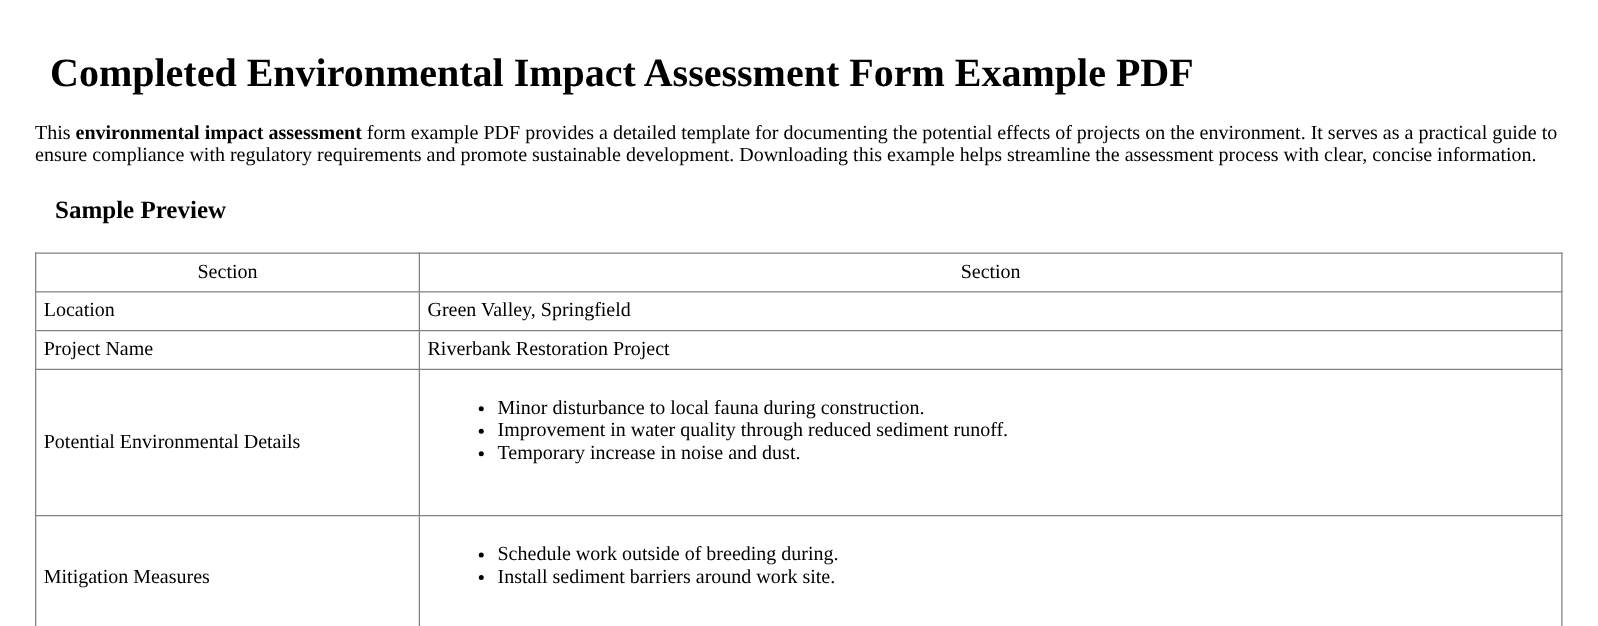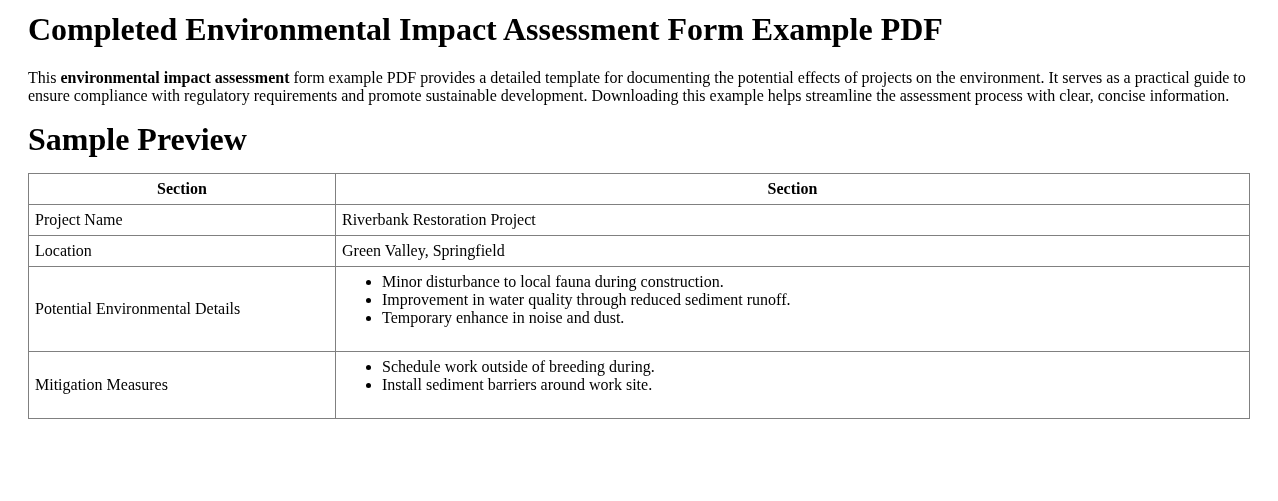--- a/index.html
+++ b/index.html
@@ -14,59 +14,59 @@
       font-family: "Liberation Serif", "DejaVu Serif", serif;
       font-size: 16px;
       color: #000;
     }
     .page {
       padding: 0 28px;
     }
     h1 {
       font-size: 32px;
       font-weight: bold;
-      margin: 0;
-      padding-top: 11px;
+      margin: 12px;
+      padding-top: 28px;
       line-height: 37px;
     }
     p.intro {
       margin: 0;
       margin-top: 21px;
       line-height: 18px;
       font-size: 16px;
     }
     h2 {
-      font-size: 32px;
+      font-size: 20px;
       font-weight: bold;
-      margin: 0;
+      margin: 16px;
       margin-top: 20px;
       line-height: 28px;
     }
     table {
       border-collapse: collapse;
       width: 1222px;
       margin-top: 20px;
     }
     th, td {
       border: 1px solid #808080;
       padding: 6px 6px;
       text-align: left;
       vertical-align: middle;
       line-height: 18px;
       font-size: 16px;
     }
     th {
       text-align: center;
-      font-weight: bold;
+      font-weight: normal;
     }
     th.col-section, td.col-section {
       width: 294px;
     }
     td ul {
-      margin: 0;
+      margin: 16px;
       padding-left: 40px;
       padding-bottom: 18px;
     }
     td ul li {
       line-height: 18px;
     }
   </style>
 </head>
 <body>
 
@@ -79,34 +79,34 @@
 
   <table>
     <thead>
       <tr>
         <th class="col-section">Section</th>
         <th>Section</th>
       </tr>
     </thead>
     <tbody>
       <tr>
+        <td class="col-section">Location</td>
+        <td>Green Valley, Springfield</td>
+      </tr>
+      <tr>
         <td class="col-section">Project Name</td>
         <td>Riverbank Restoration Project</td>
-      </tr>
-      <tr>
-        <td class="col-section">Location</td>
-        <td>Green Valley, Springfield</td>
       </tr>
       <tr>
         <td class="col-section">Potential Environmental Details</td>
         <td>
           <ul>
             <li>Minor disturbance to local fauna during construction.</li>
             <li>Improvement in water quality through reduced sediment runoff.</li>
-            <li>Temporary enhance in noise and dust.</li>
+            <li>Temporary increase in noise and dust.</li>
           </ul>
         </td>
       </tr>
       <tr>
         <td class="col-section">Mitigation Measures</td>
         <td>
           <ul>
             <li>Schedule work outside of breeding during.</li>
             <li>Install sediment barriers around work site.</li>
           </ul>

